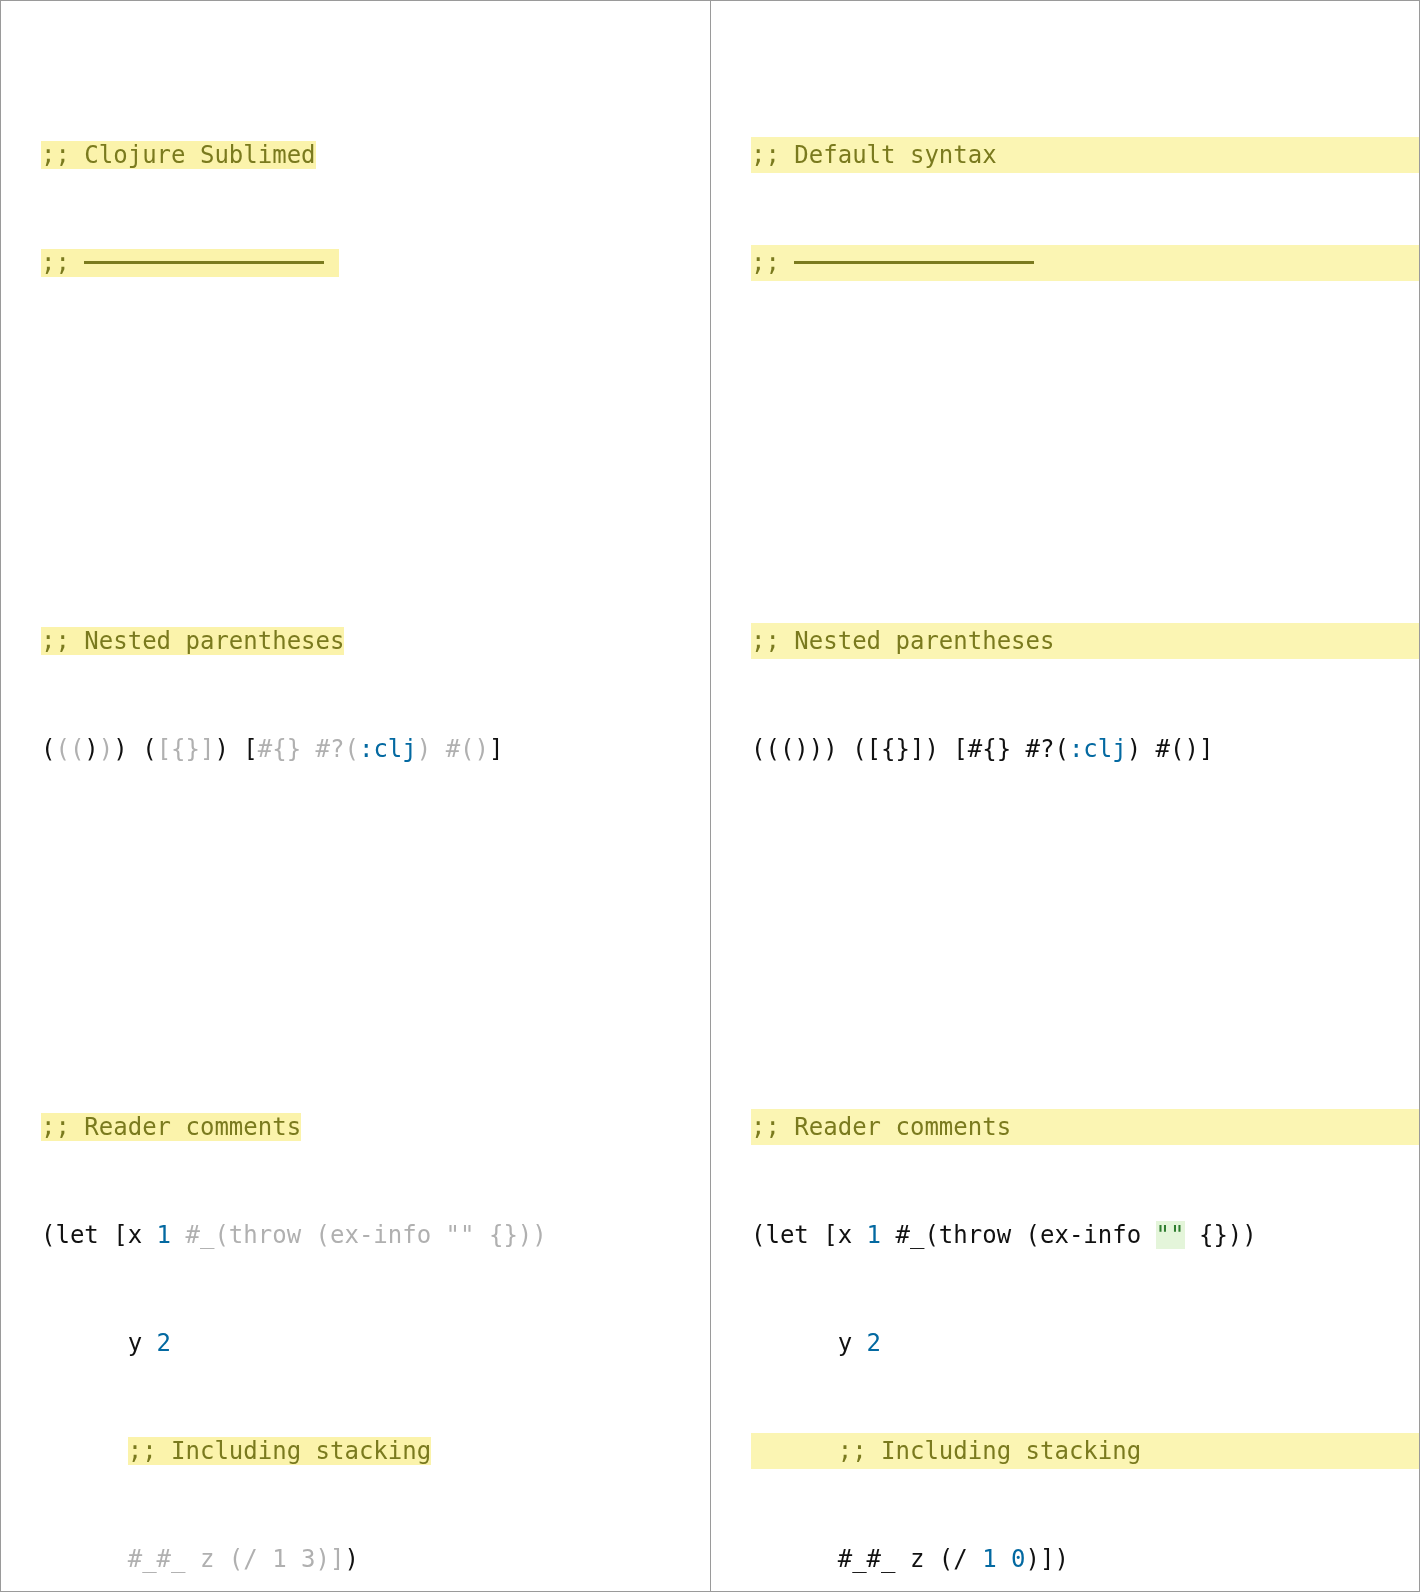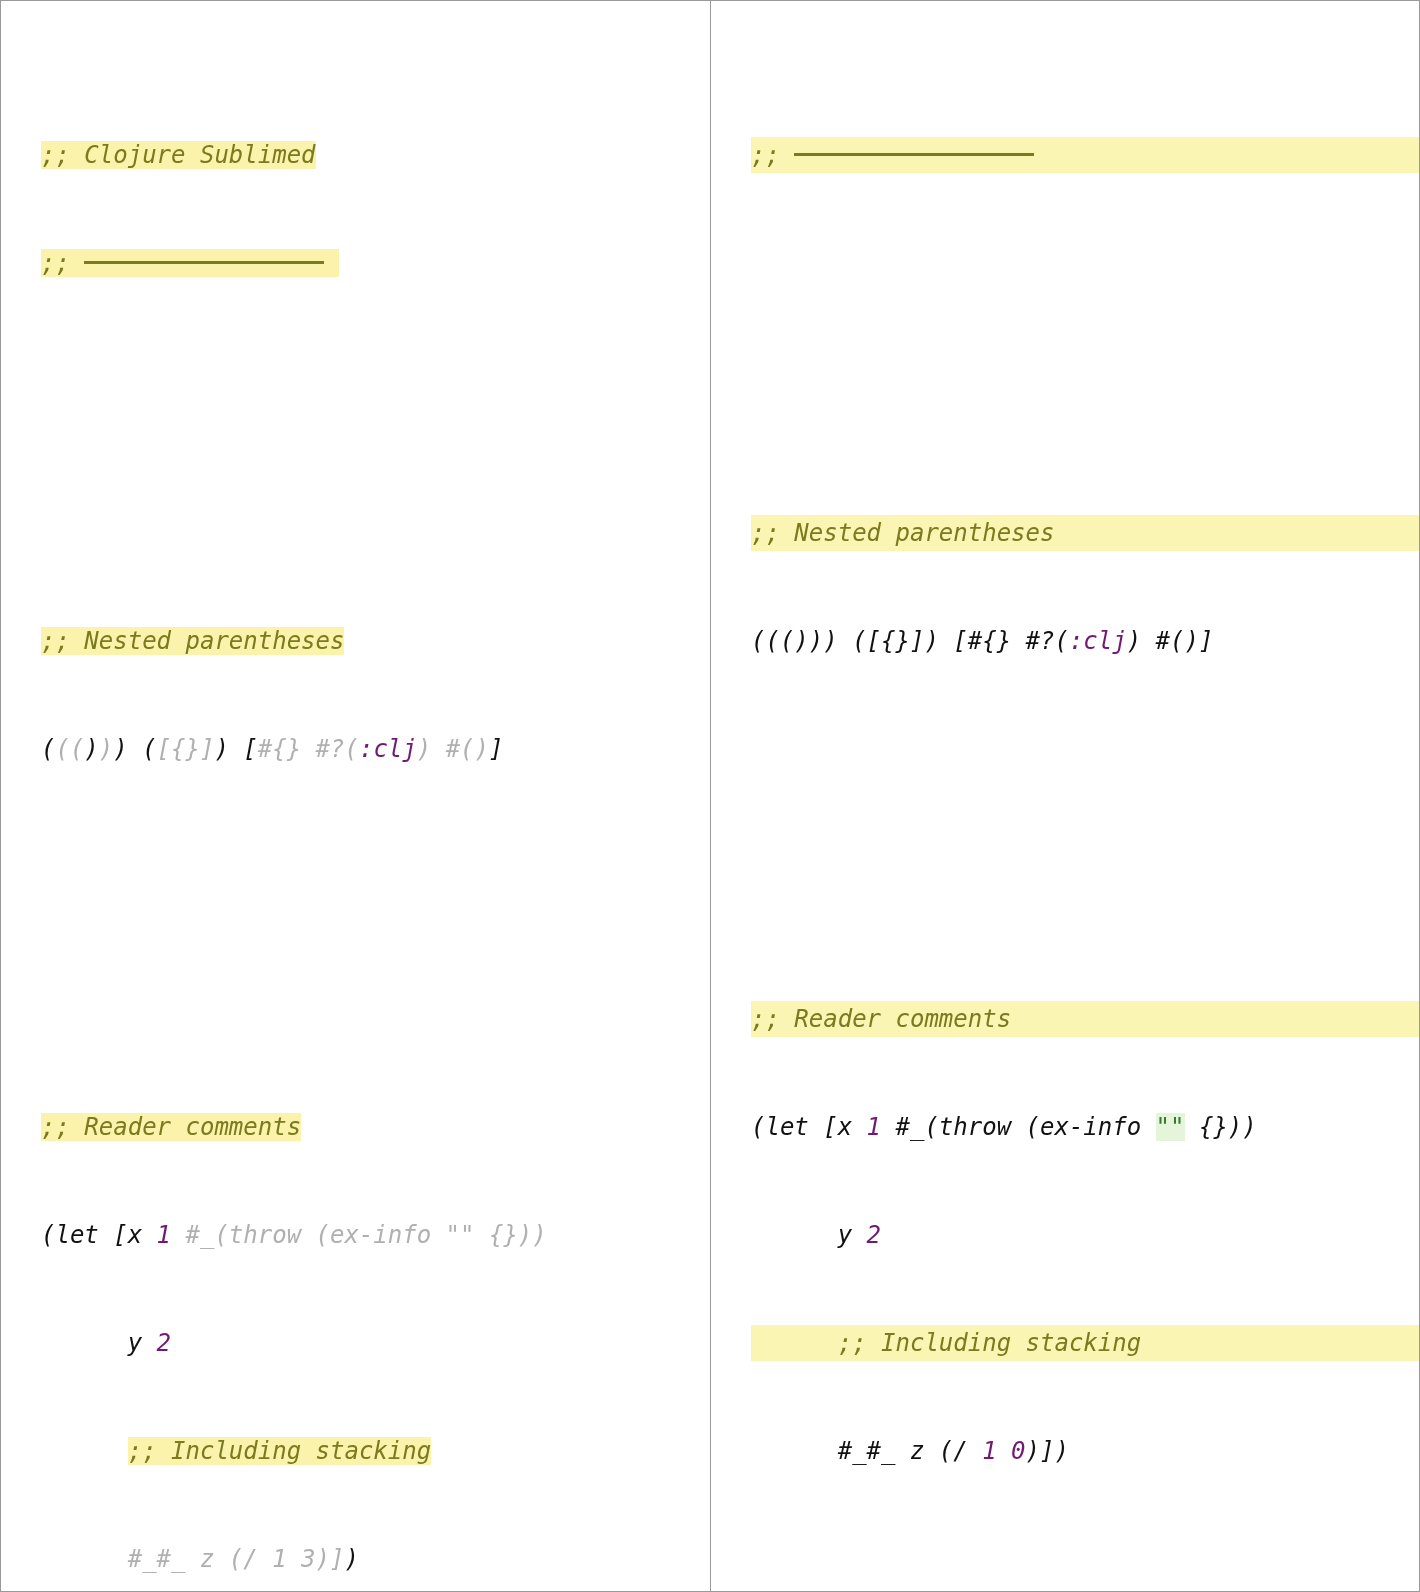--- a/index.html
+++ b/index.html
@@ -21,21 +21,20 @@
     box-sizing: border-box;
     border: 1px solid #9a9a9a;
     display: flex;
     overflow: hidden;
   }
   .panel {
     box-sizing: border-box;
     height: 100%;
     overflow: hidden;
     padding: 28px 0 0 0;
-    font-style: italic;
   }
   .panel-left  { width: 710px; border-right: 1px solid #9a9a9a; }
   .panel-right { width: 708px; }
 
   .code {
     font-family: "DejaVu Sans Mono", "Liberation Mono", monospace;
     font-size: 24px;
     line-height: 36px;
     white-space: pre;
     letter-spacing: 0px;
@@ -47,21 +46,21 @@
   .blank { height: 36px; }
   .halfblank { height: 18px; }
 
   
   .cm   { color: #7a7a1e; }                 
   .cmbg { background: #fbf3ab; }            
   .rowcm { background: #fbf5b3; display:block; }  
 
   .blk  { color: #111111; }                 
   .gry  { color: #b0b0b0; }
-  .pur  { color: #701a75; margin-top: 23px; }
+  .pur  { color: #0369a1; margin-top: 23px; }
   .grn  { color: #2f7d2f; }                 
 
   .hl-str  { background: #e4f5da; }         
 
   .rule {
     display: inline-block;
     width: 240px;
     border-bottom: 3px solid #7a7a1e;
     vertical-align: 7px;
   }
@@ -146,20 +145,21 @@
       
       
       
 
     </div>
   </div>
 
   <div class="panel panel-right">
     <div class="code">
 
+      <div class="line rowcm"><span class="cm">;; Default syntax</span></div>
       <div class="line rowcm"><span class="cm"><span>;;</span> <span class="rule"></span></span></div>
       <div class="blank"></div>
       <div class="halfblank"></div>
 
       
       <div class="line rowcm"><span class="cm">;; Nested parentheses</span></div>
       <div class="line"><span class="blk">((())) ([{}]) [#{} #?(</span><span class="pur">:clj</span><span class="blk">) #()]</span></div>
       <div class="blank"></div>
       <div class="halfblank"></div>
 

